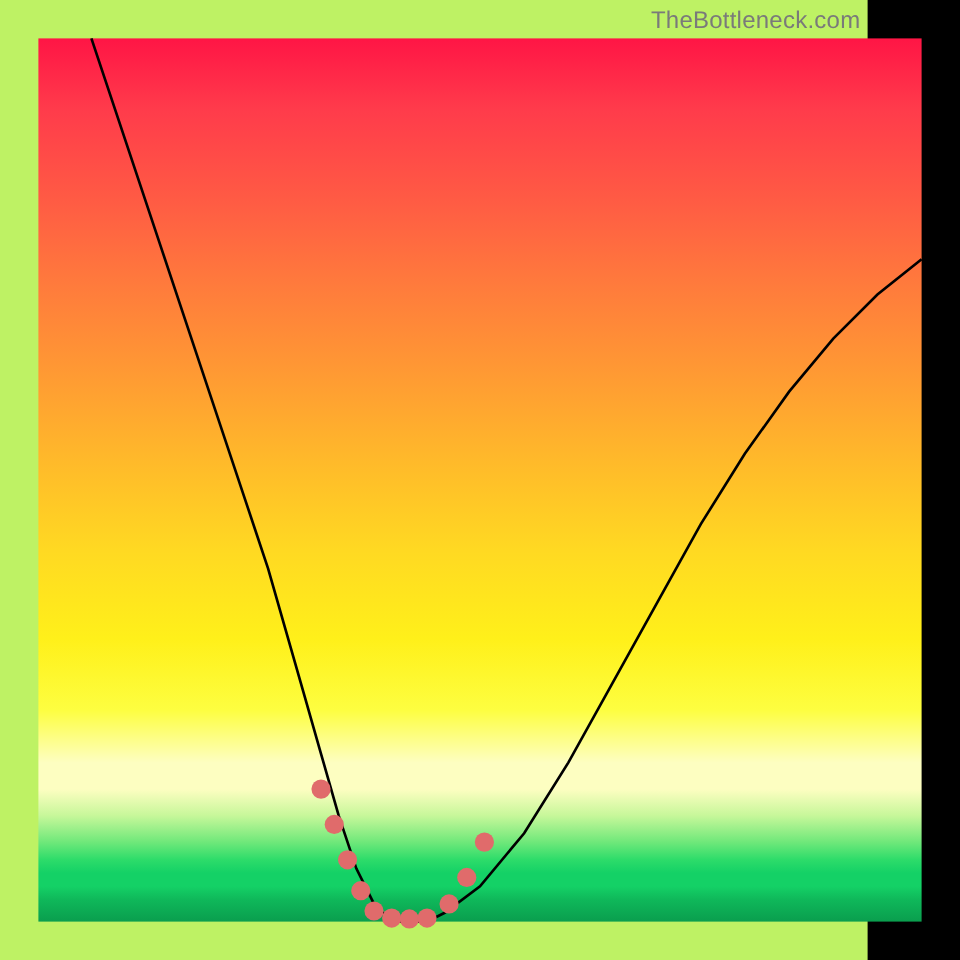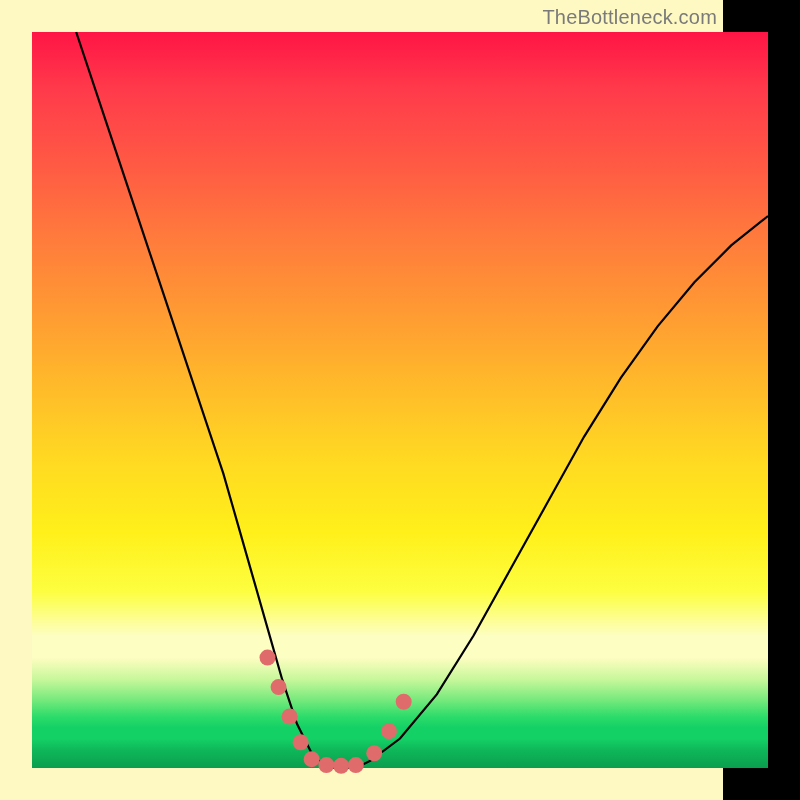--- a/index.html
+++ b/index.html
@@ -10,21 +10,21 @@
     overflow: hidden;
     background: #000;
     font-family: Arial, Helvetica, sans-serif;
   }
   .frame {
     position: absolute;
     top: 0;
     left: 0;
     width: 723px;
     height: 800px;
-    background: #fef9c3;
+    background: #bef264;
   }
   .plot {
     position: absolute;
     top: 32px;
     left: 32px;
     width: 736px;
     height: 736px;
     
     background: linear-gradient(
       to bottom,

